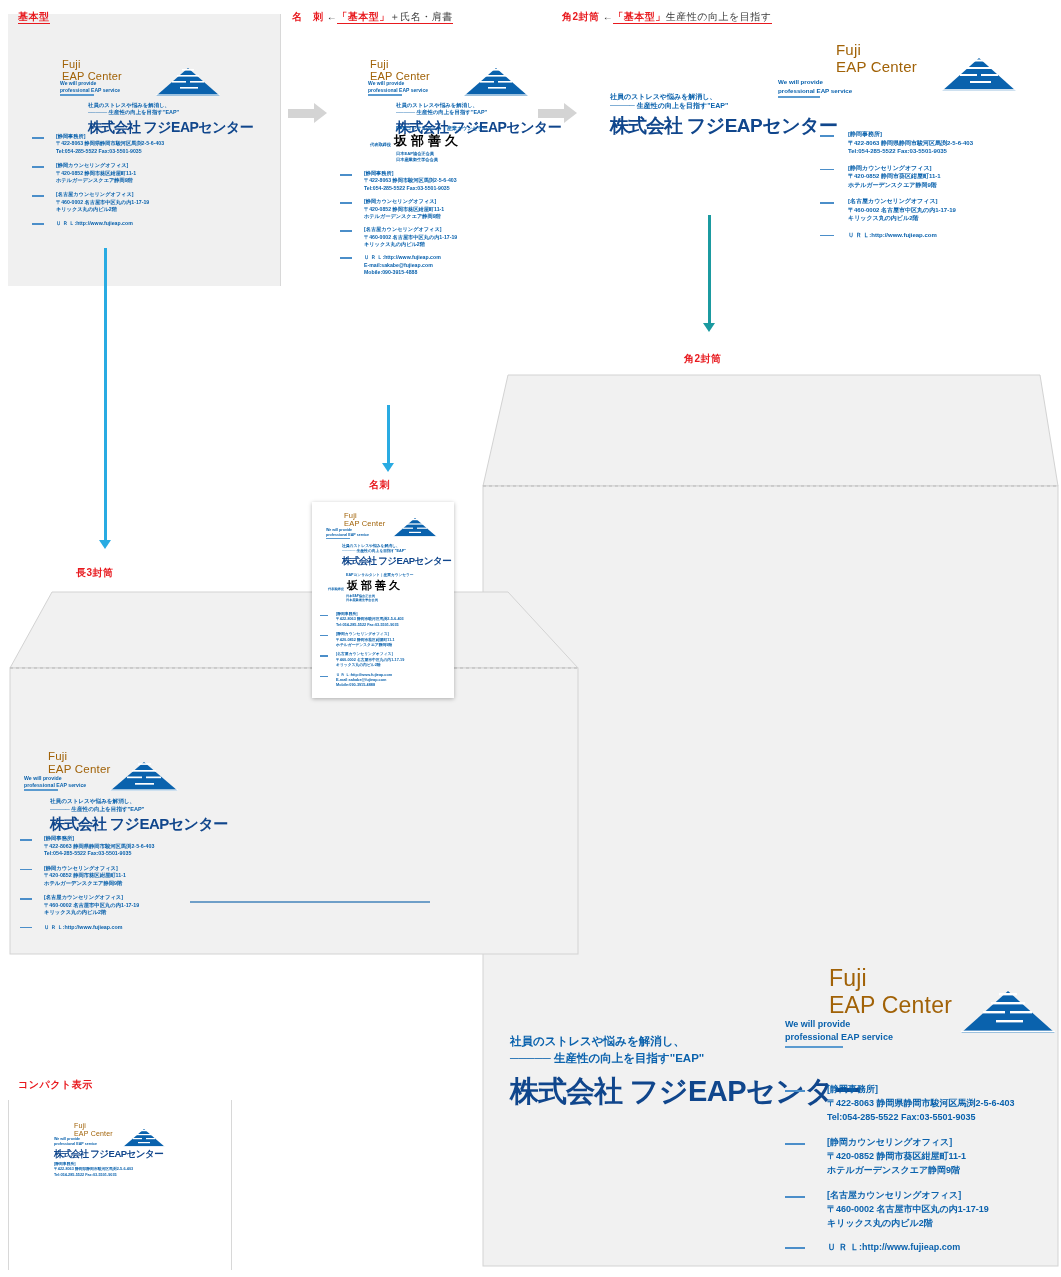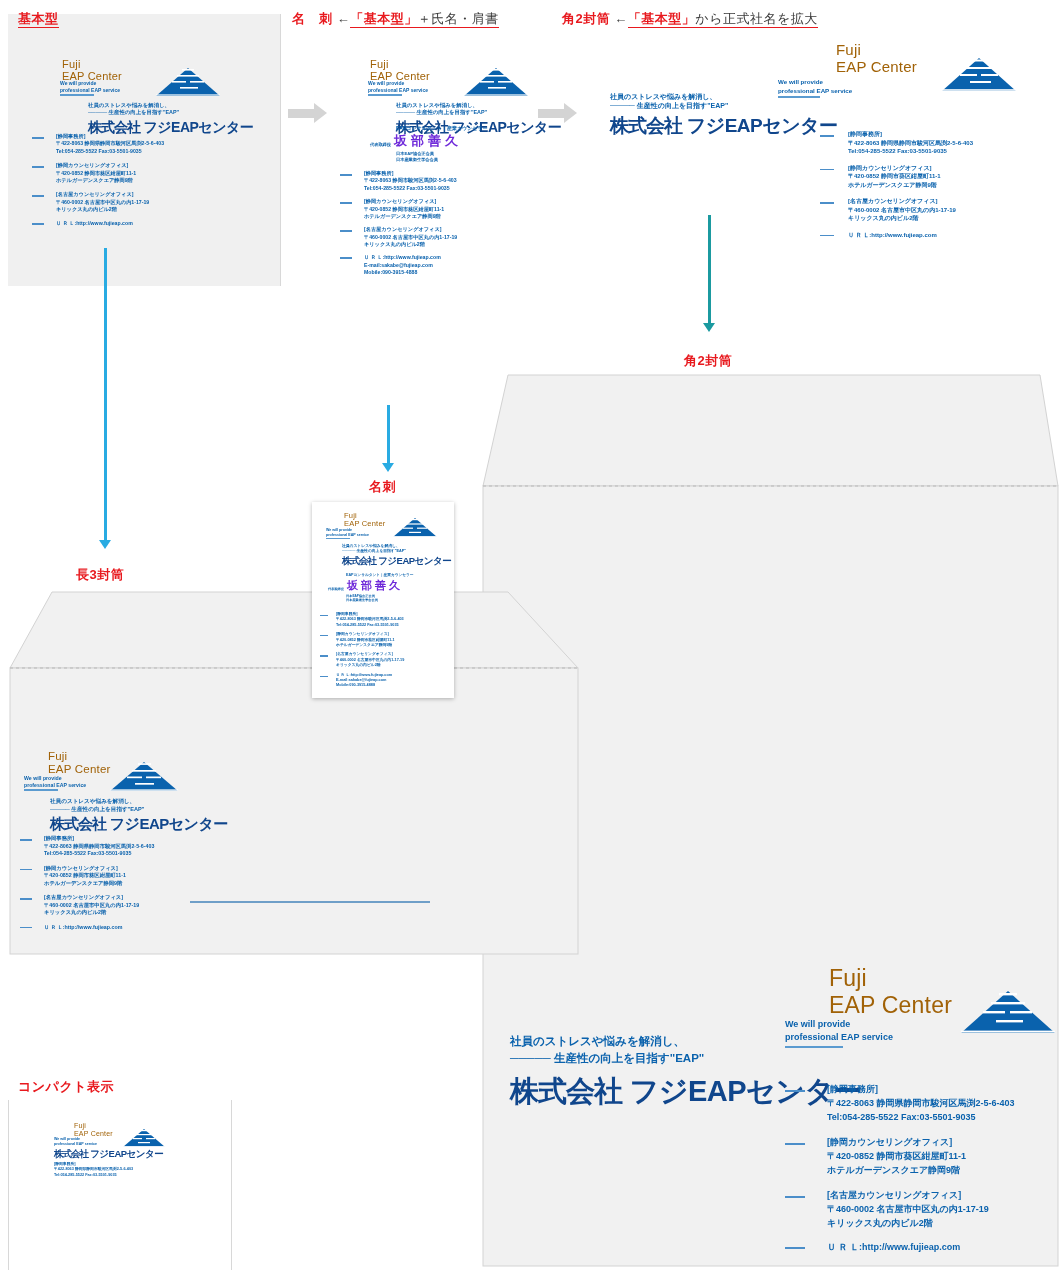--- a/index.html
+++ b/index.html
@@ -13,21 +13,21 @@
     width:1061px;
     height:1277px;
     overflow:hidden;
     background:#ffffff;
   }
 
   
   .abs{position:absolute;}
   .annot{
     color:#e8191e;
-    font-size:13px;
+    font-size:10px;
     font-weight:700;
     letter-spacing:.5px;
     white-space:nowrap;
   }
   .annot .gry{color:#3a3a3a;font-weight:400;}
   .annot .ul{border-bottom:1.2px solid #e8191e;padding-bottom:1px;}
 
   .panel{background:#f0f0f0;}
   .panel-line{border-right:1px solid #d8d8d8;}
 
@@ -84,21 +84,21 @@
   .env svg{display:block;}
 
   
   .card{
     position:absolute;
     background:#fff;
     box-shadow:0 1px 4px rgba(0,0,0,.28);
   }
   .name-line{display:flex;align-items:flex-end;gap:3px;}
   .furi{color:#0a62ad;font-weight:700;}
-  .pname{color:#6d28d9;font-weight:700;letter-spacing:4px;}
+  .pname{color:#000000;font-weight:700;letter-spacing:4px;}
   .memb{color:#0a62ad;font-weight:700;line-height:1.32;}
 </style>
 </head>
 <body>
 
 <div id="sheet">
 
   <div class="abs panel panel-line" style="left:8px;top:14px;width:272px;height:272px;"></div>
 
   <div class="abs annot" style="left:18px;top:10px;">
@@ -263,21 +263,21 @@
     </div>
   </div>
 
   <div class="harrow" style="left:538px;top:103px;">
     <span class="stem" style="width:26px;"></span>
     <span class="head"></span>
   </div>
 
   <div class="abs annot" style="left:562px;top:10px;">
     <span>角2封筒</span>
-    <span style="color:#3a3a3a;">←</span><span class="ul"><span>「基本型」</span><span class="gry">から正式社名を拡大</span></span>
+    <span style="color:#3a3a3a;">←</span><span class="ul"><span>「基本型」</span><span class="gry">生産性の向上を目指す</span></span>
   </div>
 
   <div class="abs" style="left:610px;top:92px;">
     <div class="cat" style="font-size:7px;">
       <div>社員のストレスや悩みを解消し、</div>
       <div>───── 生産性の向上を目指す"EAP"</div>
     </div>
     <div class="cname" style="font-size:19px;margin-top:2px;">
       <span class="pre">株式会社</span>
       <span>フジEAPセンター</span>

